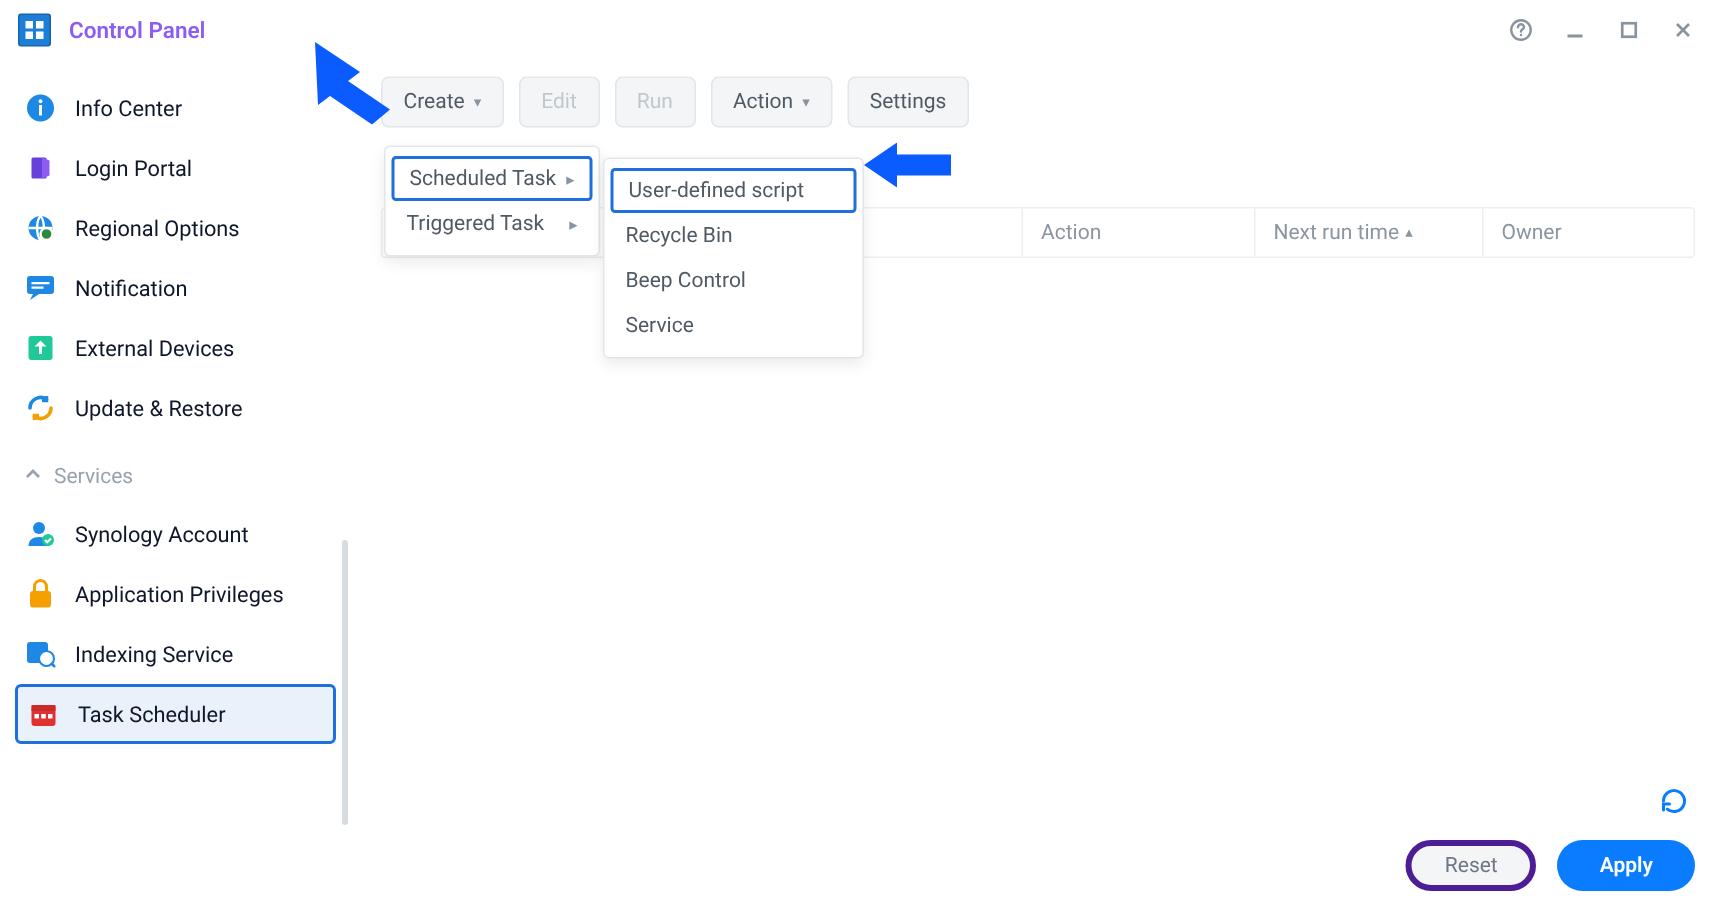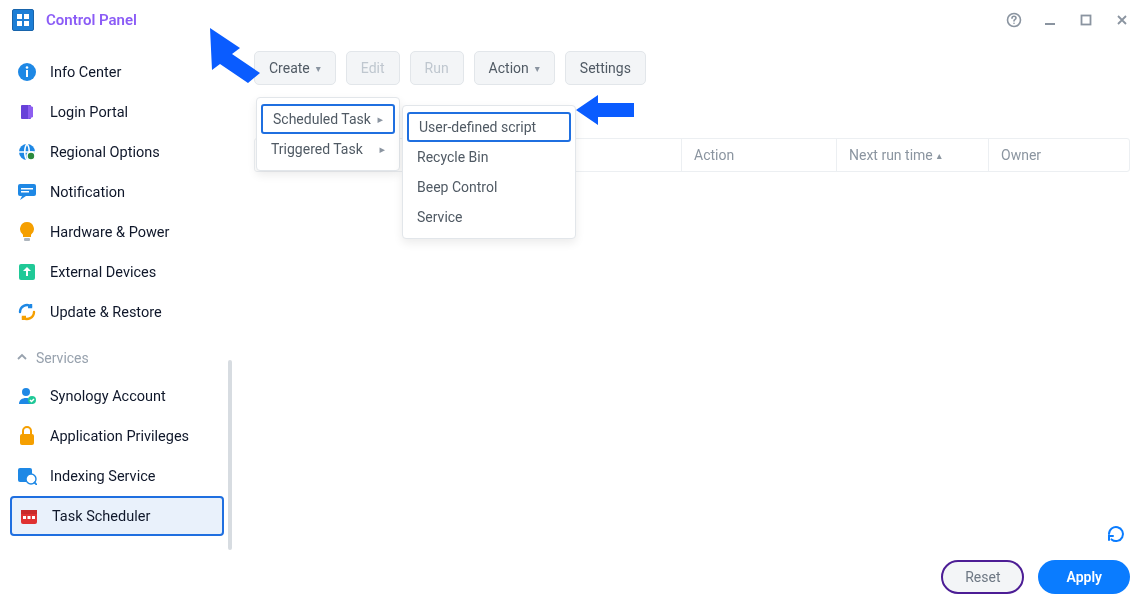--- a/index.html
+++ b/index.html
@@ -52,21 +52,21 @@
   .gh-cell { display:flex; align-items:center; padding:0 12px; font-size:14px; color:#8b95a0; border-right:1px solid #eceff2; }
   .gh-cell:last-child { border-right:none; }
   .gh-action { flex:0 0 155px; }
   .gh-next  { flex:0 0 152px; }
   .gh-owner { flex:0 0 140px; }
   .gh-task  { flex:1; padding-left:325px; } 
   .sort-ind { margin-left:4px; font-size:10px; }
 
   
   .bottom-bar { position:absolute; bottom:14px; left:20px; right:16px; display:flex; justify-content:flex-end; gap:14px; align-items:center; }
-  .btn-reset { height:34px; border:2px solid #4c1d95; background:#f3f5f7; border-radius:18px; padding:0 22px; font-size:14px; color:#6e7884; cursor:pointer; }
+  .btn-reset { height:34px; border:4px solid #4c1d95; background:#f3f5f7; border-radius:18px; padding:0 22px; font-size:14px; color:#6e7884; cursor:pointer; }
   .btn-apply { height:34px; border:none; background:#0a7cff; color:#fff; border-radius:18px; padding:0 28px; font-size:14px; font-weight:600; cursor:pointer; }
   .refresh-btn { position:absolute; right:16px; bottom:60px; width:28px; height:28px; color:#0a7cff; display:flex; align-items:center; justify-content:center; cursor:pointer; }
 
   
   .arrow { position:absolute; z-index:30; }
   .arrow svg { display:block; }
 
   
   .ic-blue { color:#1e88e5; }
   .ic-orange { color:#f59f00; }
@@ -151,29 +151,20 @@
       <div class="nav-item">
         <span class="nav-icon ic-blue">
             <svg width="20" height="18" viewBox="0 0 20 18" fill="currentColor">
               <rect x="1" y="1" width="18" height="12" rx="2"></rect>
               <path d="M5 13l-2 4 6-4z"></path>
               <rect x="4" y="5" width="12" height="1.5" fill="#fff"></rect>
               <rect x="4" y="8" width="8" height="1.5" fill="#fff"></rect>
             </svg>
           </span>
         <span>Notification</span>
-      </div>
-      <div class="nav-item">
-        <span class="nav-icon ic-orange">
-            <svg width="16" height="20" viewBox="0 0 16 20" fill="currentColor">
-              <path d="M8 0a7 7 0 00-4 12.7V15h8v-2.3A7 7 0 008 0z"></path>
-              <rect x="5" y="16" width="6" height="3" rx="1" fill="#adb5bd"></rect>
-            </svg>
-          </span>
-        <span>Hardware &amp; Power</span>
       </div>
       <div class="nav-item">
         <span class="nav-icon ic-teal">
             <svg width="18" height="18" viewBox="0 0 18 18" fill="currentColor">
               <rect x="1" y="1" width="16" height="16" rx="2"></rect>
               <path d="M9 4l4 4H10v5H8V8H5z" fill="#fff"></path>
             </svg>
           </span>
         <span>External Devices</span>
       </div>

